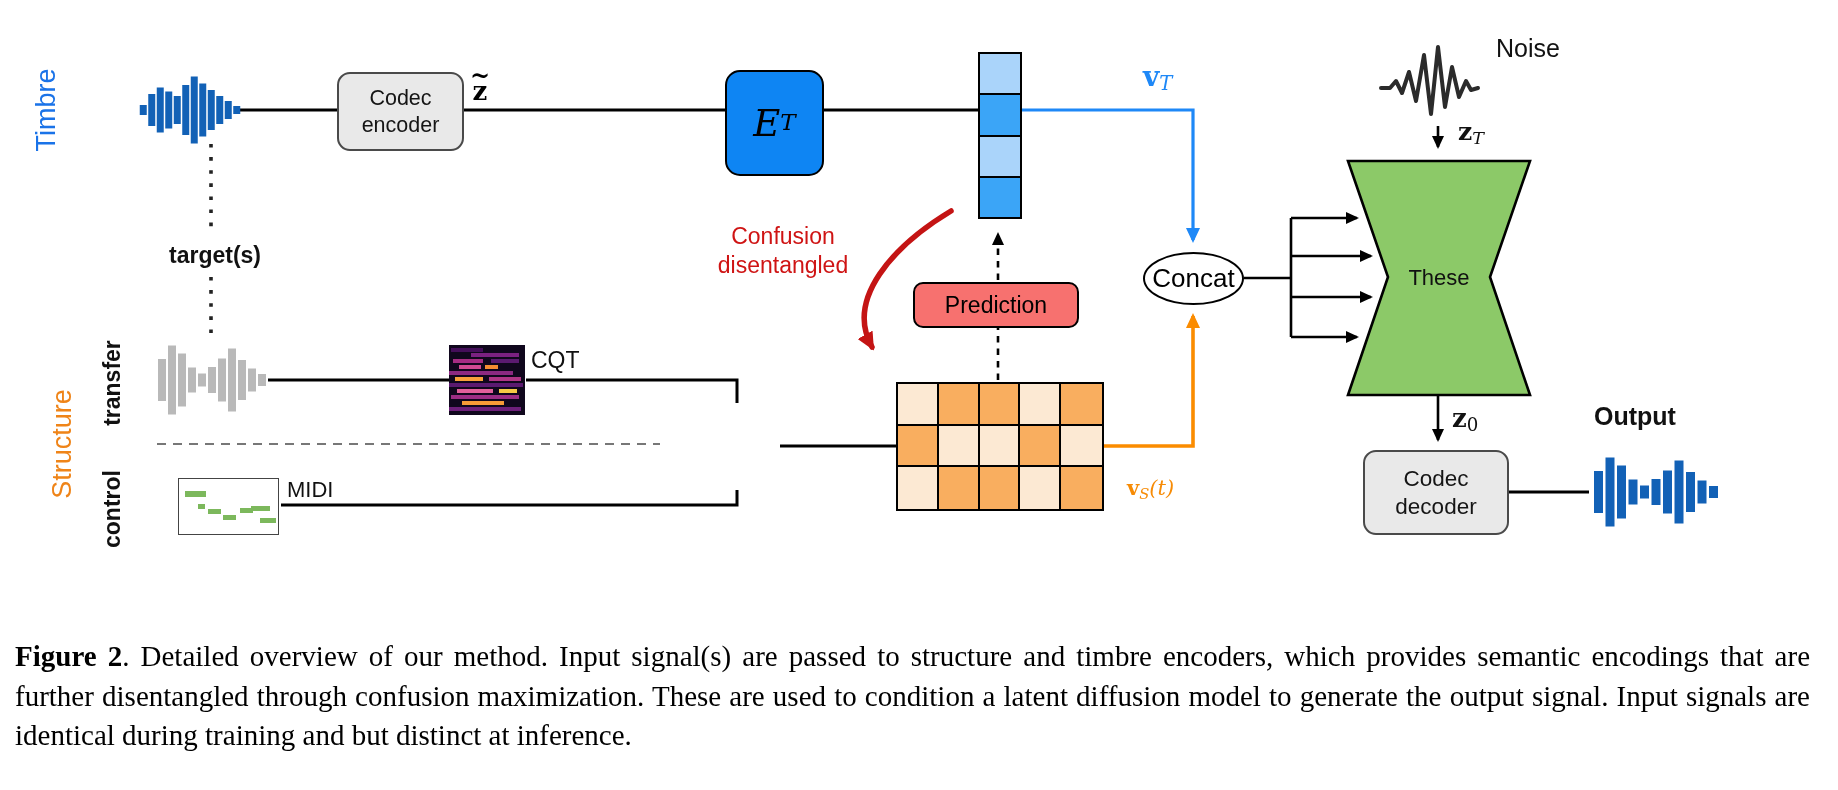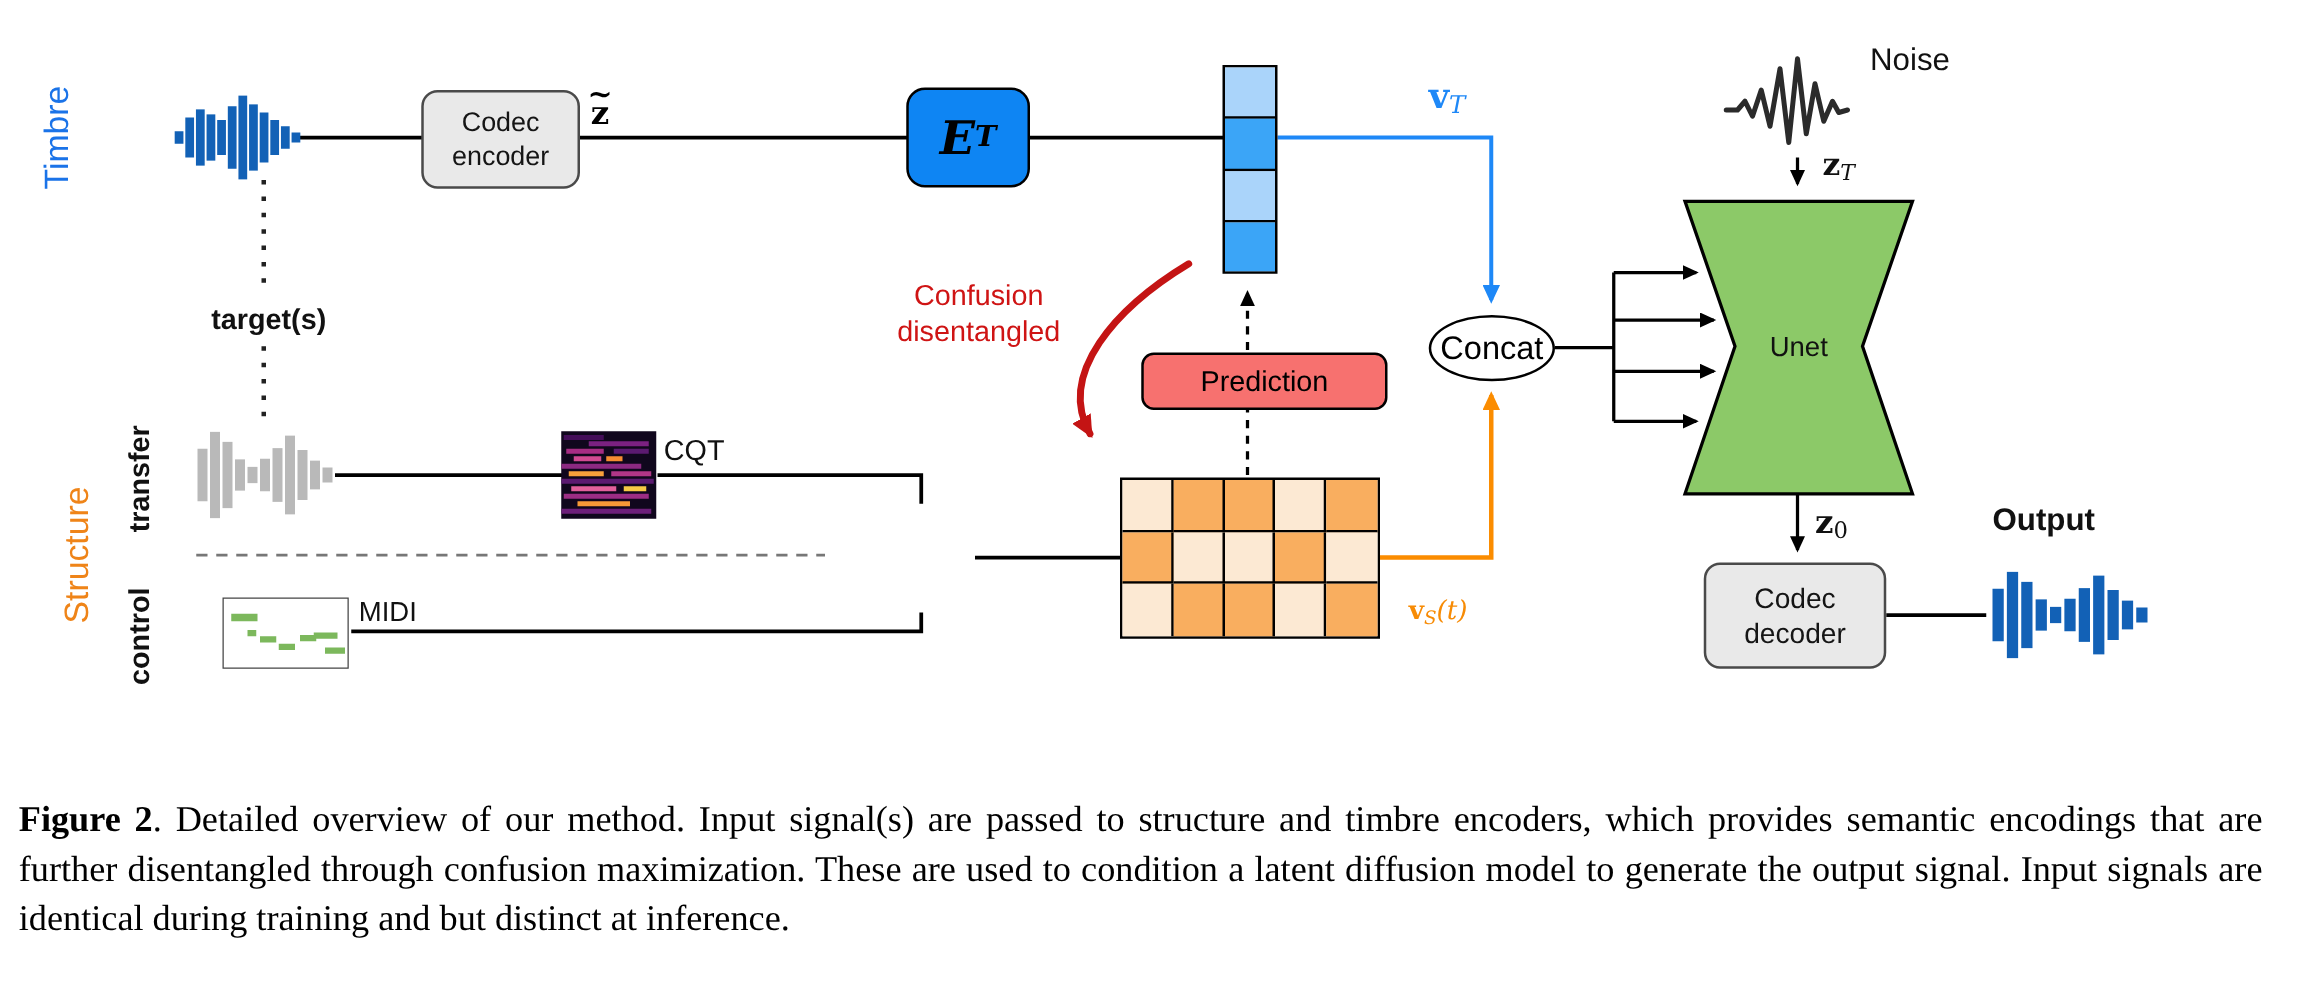--- a/index.html
+++ b/index.html
@@ -146,21 +146,21 @@
   <div class="node graybox" style="left:337px;top:72px;width:127px;height:79px;">Codec
 encoder</div>
   <div class="node graybox" style="left:1363px;top:450px;width:146px;height:85px;font-size:22.5px;">Codec
 decoder</div>
 
   <div class="ztilde" style="left:465px;top:70px;">
     <span class="acc">~</span>
     <span class="zb">z</span>
   </div>
 
-  <div class="node encbox" style="left:725px;top:70px;width:99px;height:80px;background:#0e85f3;font-weight:bold;">
+  <div class="node encbox" style="left:725px;top:70px;width:99px;height:106px;background:#0e85f3;">
     <span><span class="base">E</span><sup>T</sup></span>
   </div>
 
   <div class="vec" style="left:978px;top:52px;width:44px;height:167px;" id="timbre-vector">
       <div class="vcell light"></div>
       <div class="vcell dark"></div>
       <div class="vcell light"></div>
       <div class="vcell dark"></div>
     </div>
 
@@ -186,25 +186,25 @@
     <span>v</span><sub>T</sub>
   </div>
 
   <div class="lbl mathlbl" style="left:1127px;top:475px;font-size:21px;color:#f78b05;">
     <span>v</span><sub>S</sub><span style="font-weight:normal;font-style:italic;">(t)</span>
   </div>
 
   <div class="confusion" style="left:693px;top:222px;width:180px;">Confusion
 disentangled</div>
 
-  <div class="node redbox" style="left:913px;top:282px;width:197px;height:46px;">Prediction</div>
+  <div class="node redbox" style="left:913px;top:282px;width:166px;height:46px;">Prediction</div>
 
   <div class="node ellipse" style="left:1143px;top:252px;width:101px;height:53px;">Concat</div>
 
-  <div class="lbl" style="left:1389px;top:265px;width:100px;text-align:center;font-size:22px;">Unet</div>
+  <div class="lbl" style="left:1389px;top:265px;width:100px;text-align:center;font-size:22px;">These</div>
 
   <div class="lbl" style="left:1496px;top:34px;font-size:25px;">Noise</div>
   <div class="lbl mathlbl" style="left:1458px;top:117px;font-size:25px;">
     <span>z</span><sub>T</sub>
   </div>
 
   <div class="lbl mathlbl" style="left:1452px;top:403px;font-size:26px;">
     <span>z</span><sub style="font-style:normal;">0</sub>
   </div>
 

